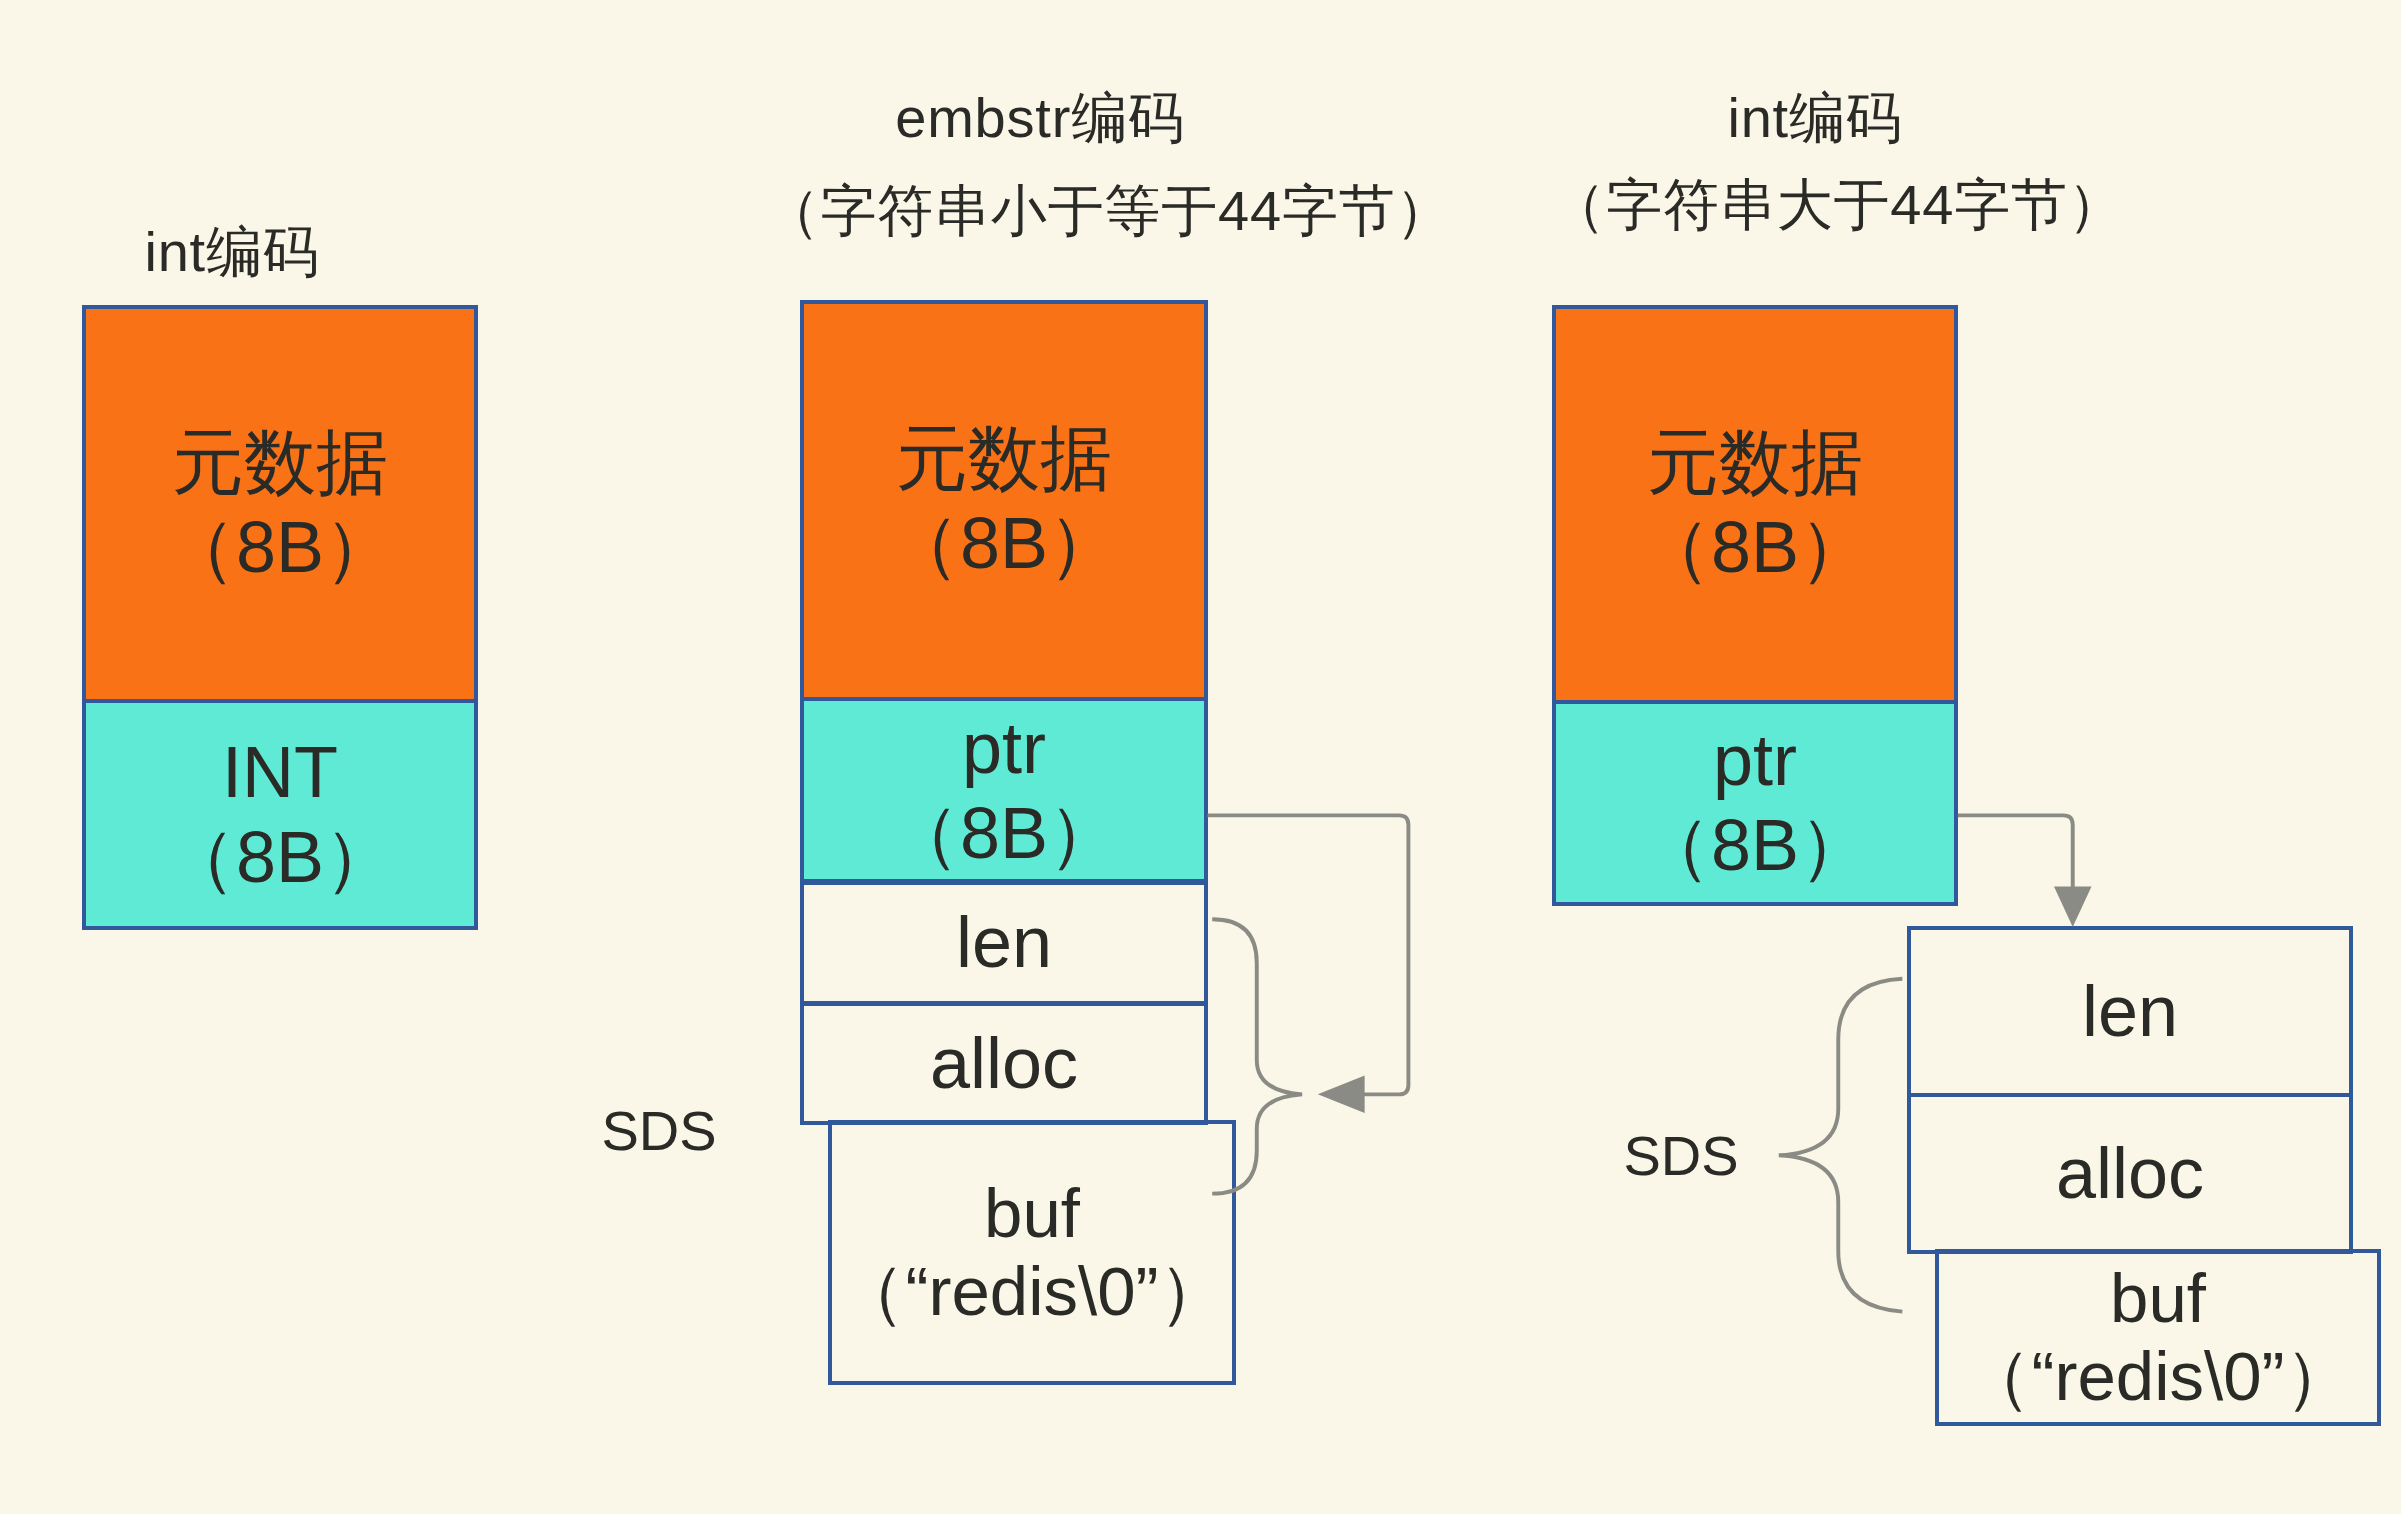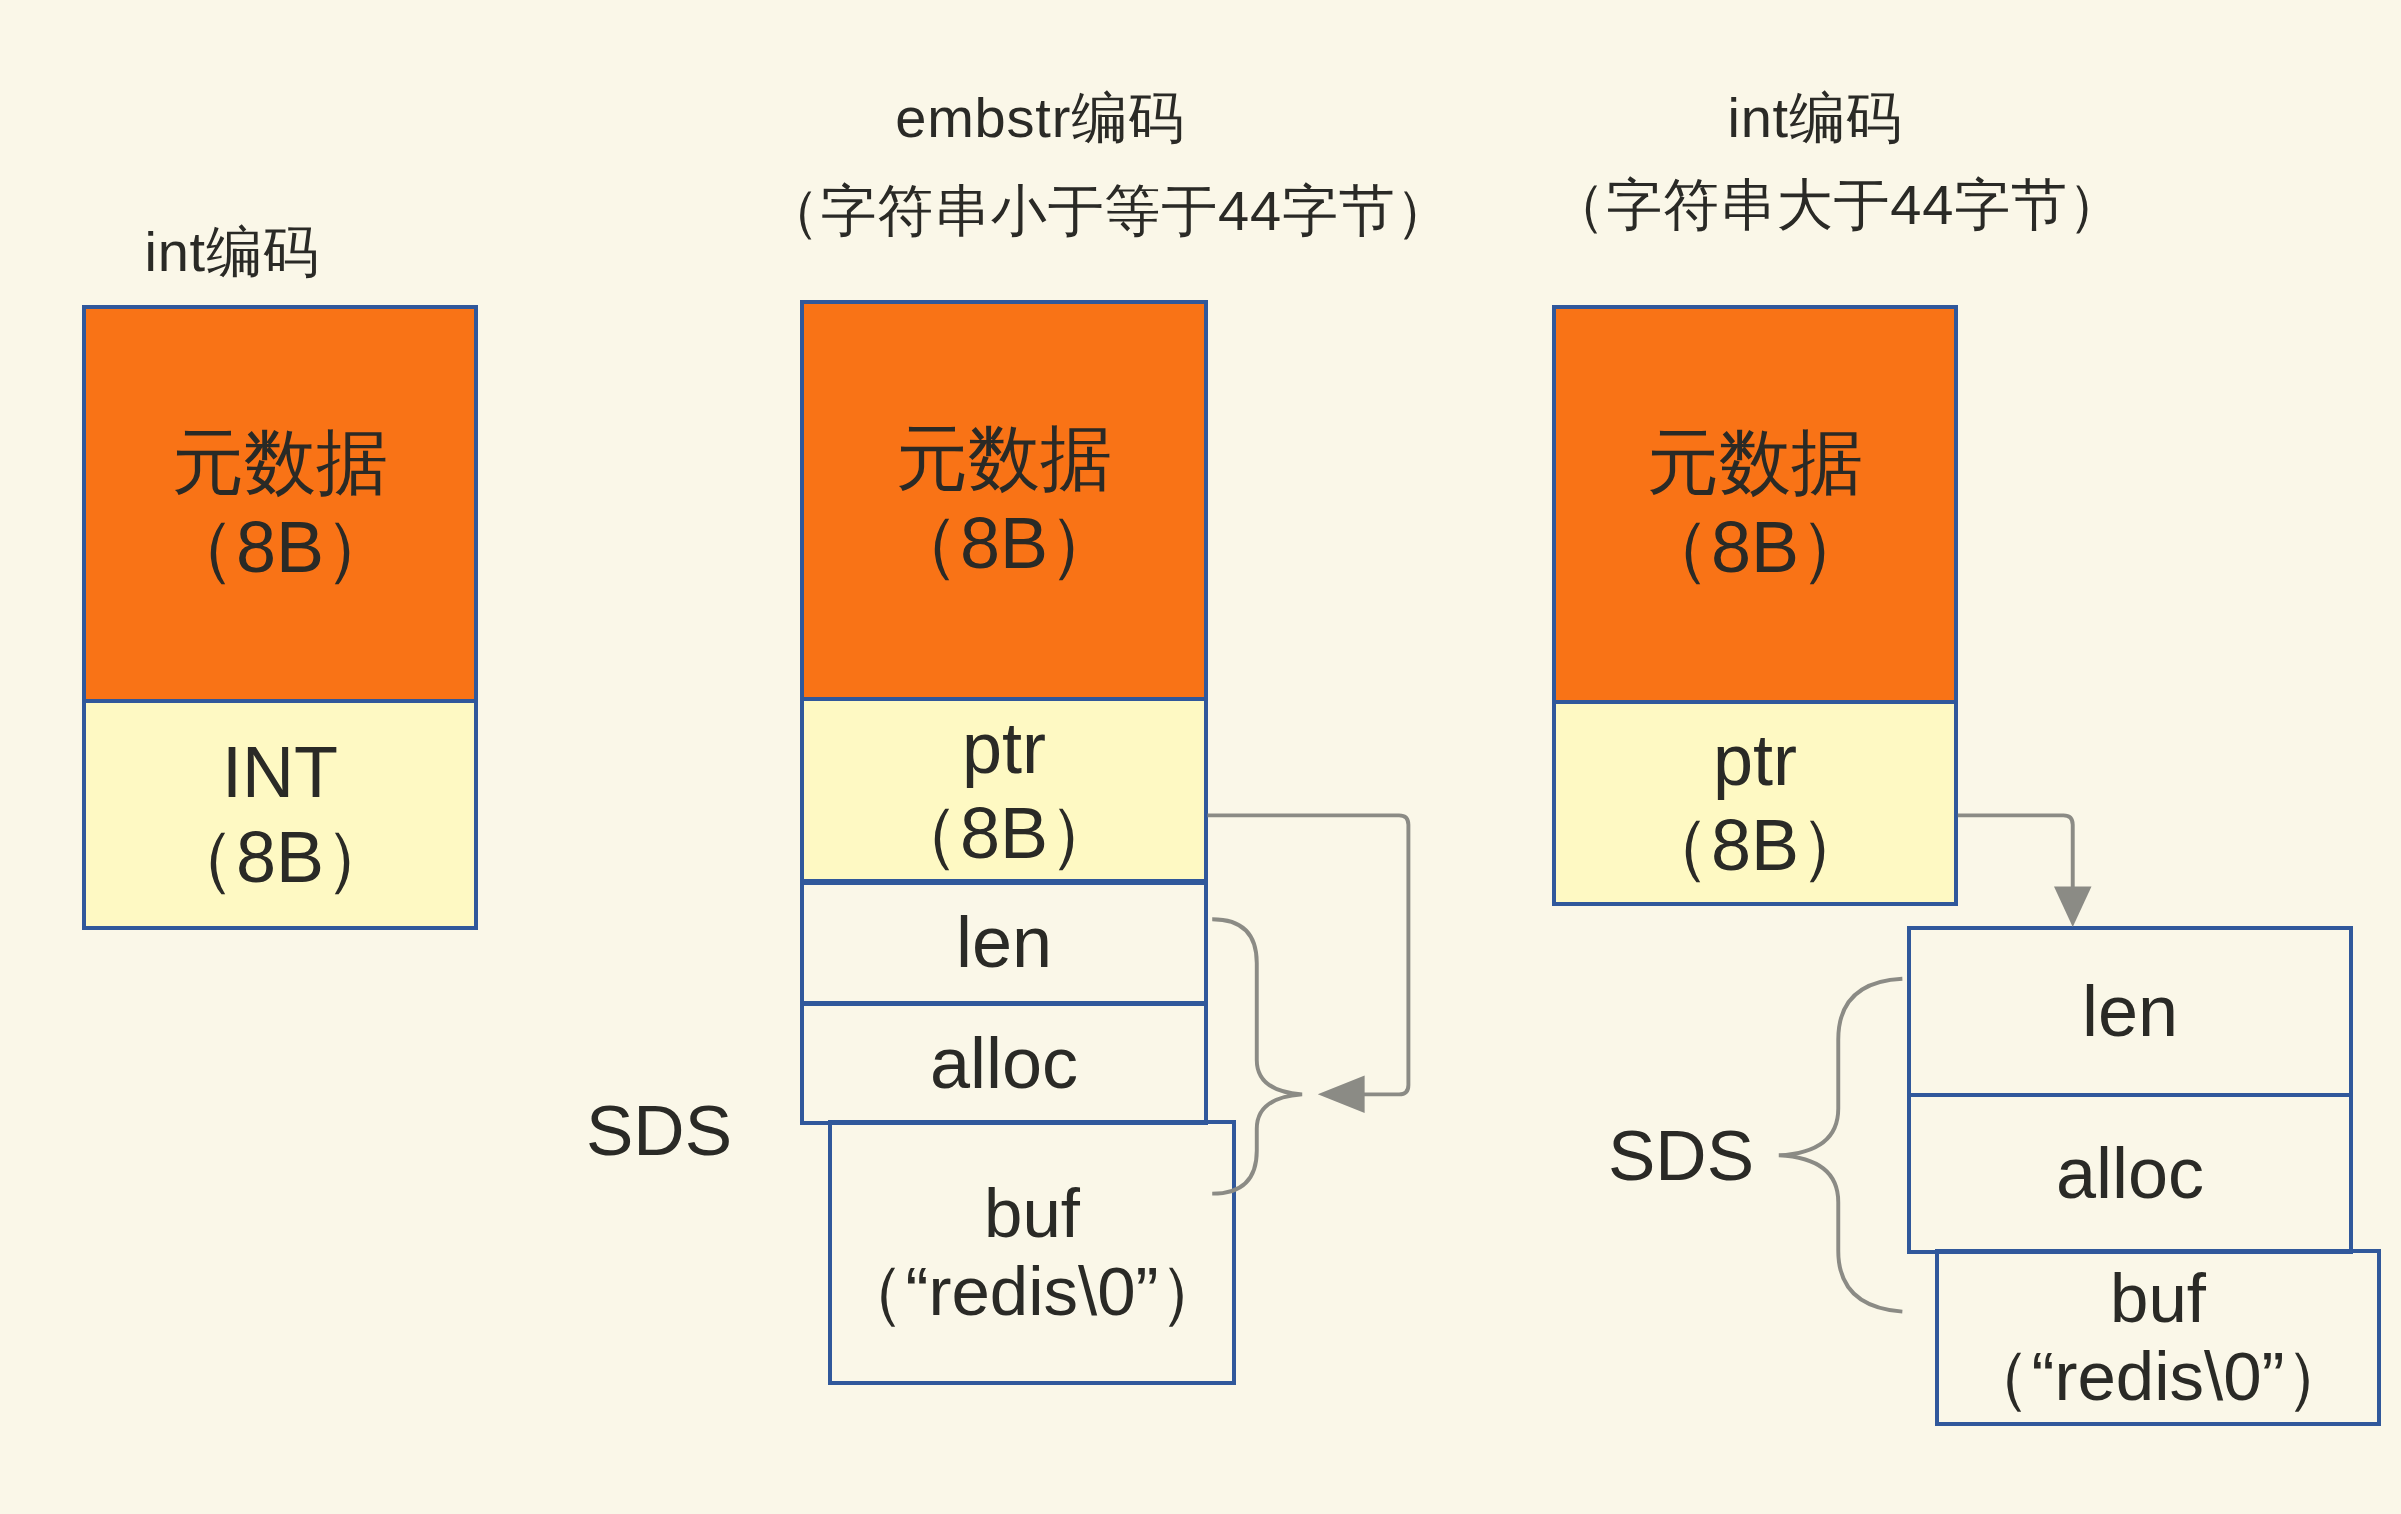--- a/index.html
+++ b/index.html
@@ -23,28 +23,28 @@
     border:4.7px solid #30589B;
     display:flex;
     flex-direction:column;
     align-items:center;
     justify-content:center;
     text-align:center;
     font-size:72px;
     line-height:1.18;
   }
   .fill-green{background:#f97316;}
-  .fill-yellow{background:#fef9c3;}
+  .fill-yellow{background:#5eead4;}
   .fill-plain{background:transparent;}
   .cell .ln{white-space:nowrap;}
   .buf-cell{font-size:69px;line-height:1.12;margin-left:28px;}
   .sds-label{
     position:absolute;
     transform:translate(-50%,-50%);
-    font-size:71px;
+    font-size:56px;
     white-space:nowrap;
     text-align:center;
   }
   svg.overlay{
     position:absolute;left:0;top:0;width:2401px;height:1515px;
     pointer-events:none;
   }
   svg.overlay path{fill:none;stroke:#8B8B85;stroke-width:5;}
   svg.overlay polygon{fill:#8B8B85;stroke:none;}
 </style>

